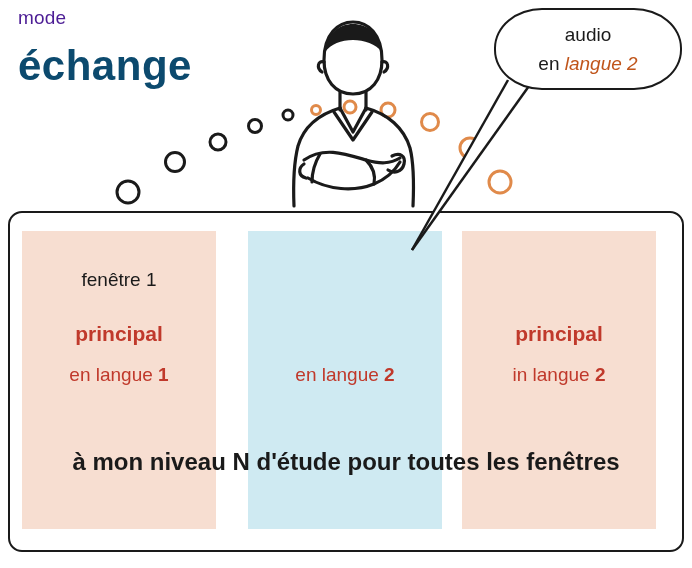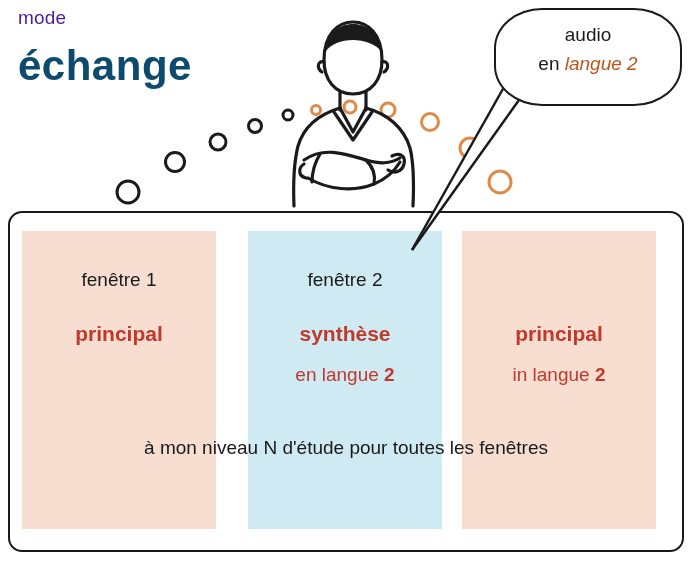--- a/index.html
+++ b/index.html
@@ -36,21 +36,21 @@
     color: #0c4a6e;
     letter-spacing: 0.5px;
   }
 
   
   #bubble {
     position: absolute;
     left: 494px;
     top: 8px;
     width: 188px;
-    height: 98px;
+    height: 82px;
     border: 2.5px solid #1a1a1a;
     border-radius: 48px / 40px;
     background: #ffffff;
     box-sizing: border-box;
     text-align: center;
     z-index: 5;
   }
   #bubble-line1 {
     position: absolute;
     top: 14px;
@@ -154,25 +154,26 @@
     text-align: center;
     font-size: 19px;
     color: #c0392b;
   }
   .col-lang b { font-weight: bold; }
 
   #footer-note {
     position: absolute;
     left: 0;
     right: 0;
-    top: 224px;
-    text-align: center;
-    font-size: 19px;
+    top: 235px;
+    text-align: center;
+    font-size: 24px;
     color: #1a1a1a;
     z-index: 2;
+    font-weight: bold;
   }
 </style>
 </head>
 <body>
 
 <div id="page">
 
   <div id="mode-label">mode</div>
   <div id="title-echange">échange</div>
 
@@ -232,25 +233,24 @@
   <div id="bubble">
     <div id="bubble-line1">audio</div>
     <div id="bubble-line2"><span>en </span><span class="hl">langue 2</span></div>
   </div>
 
   <div id="panel">
 
     <div class="window-col" id="col-1">
       <div class="col-title">fenêtre 1</div>
       <div class="col-mode">principal</div>
+      <div class="col-lang"><span>en langue </span><b>1</b></div>
     </div>
 
     <div class="window-col" id="col-2">
-      <div class="col-title">fenêtre 2</div>
-      <div class="col-mode">synthèse</div>
       <div class="col-lang"><span>en langue </span><b>2</b></div>
     </div>
 
     <div class="window-col" id="col-3">
       <div class="col-mode">principal</div>
       <div class="col-lang"><span>in langue </span><b>2</b></div>
     </div>
 
     <div id="footer-note">à mon niveau N d'étude pour toutes les fenêtres</div>
   </div>

